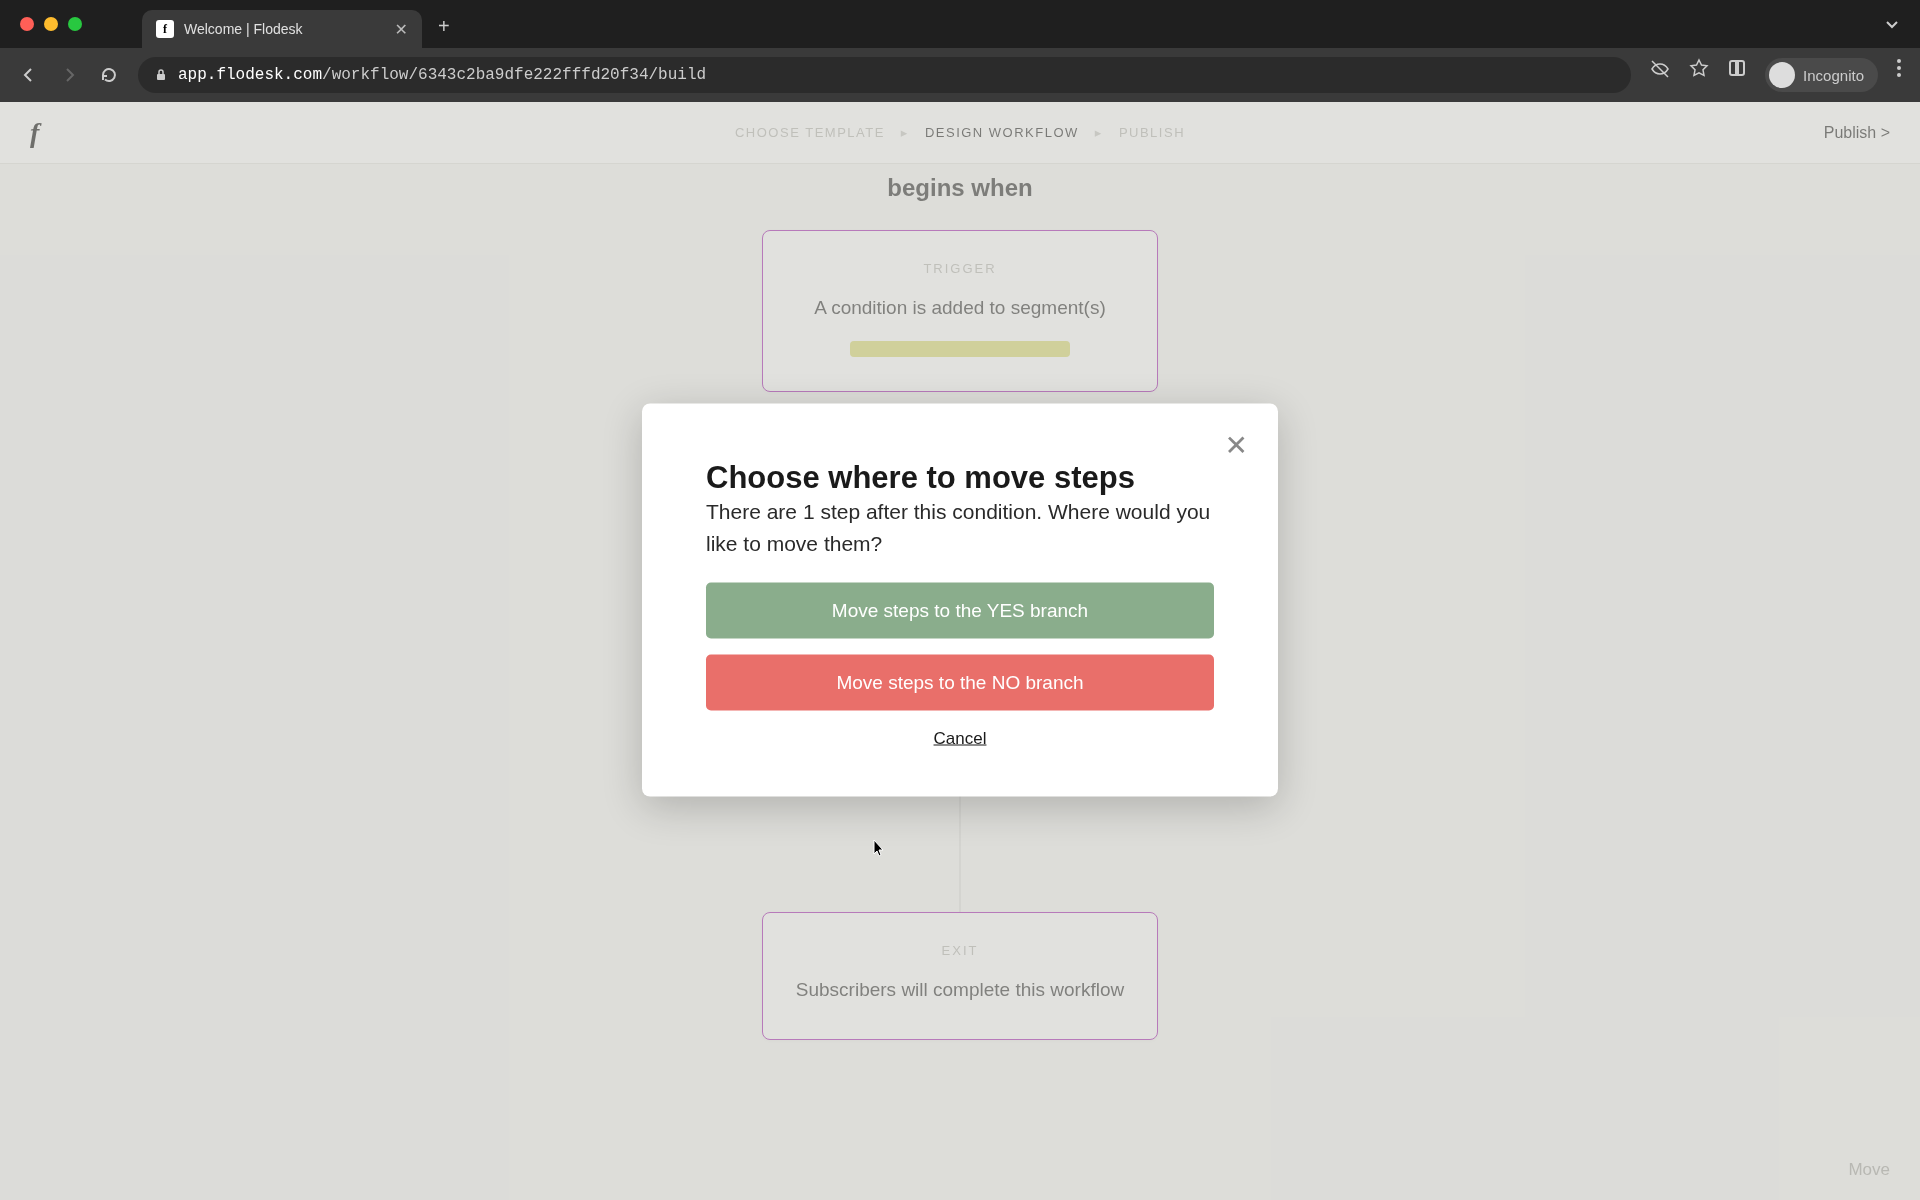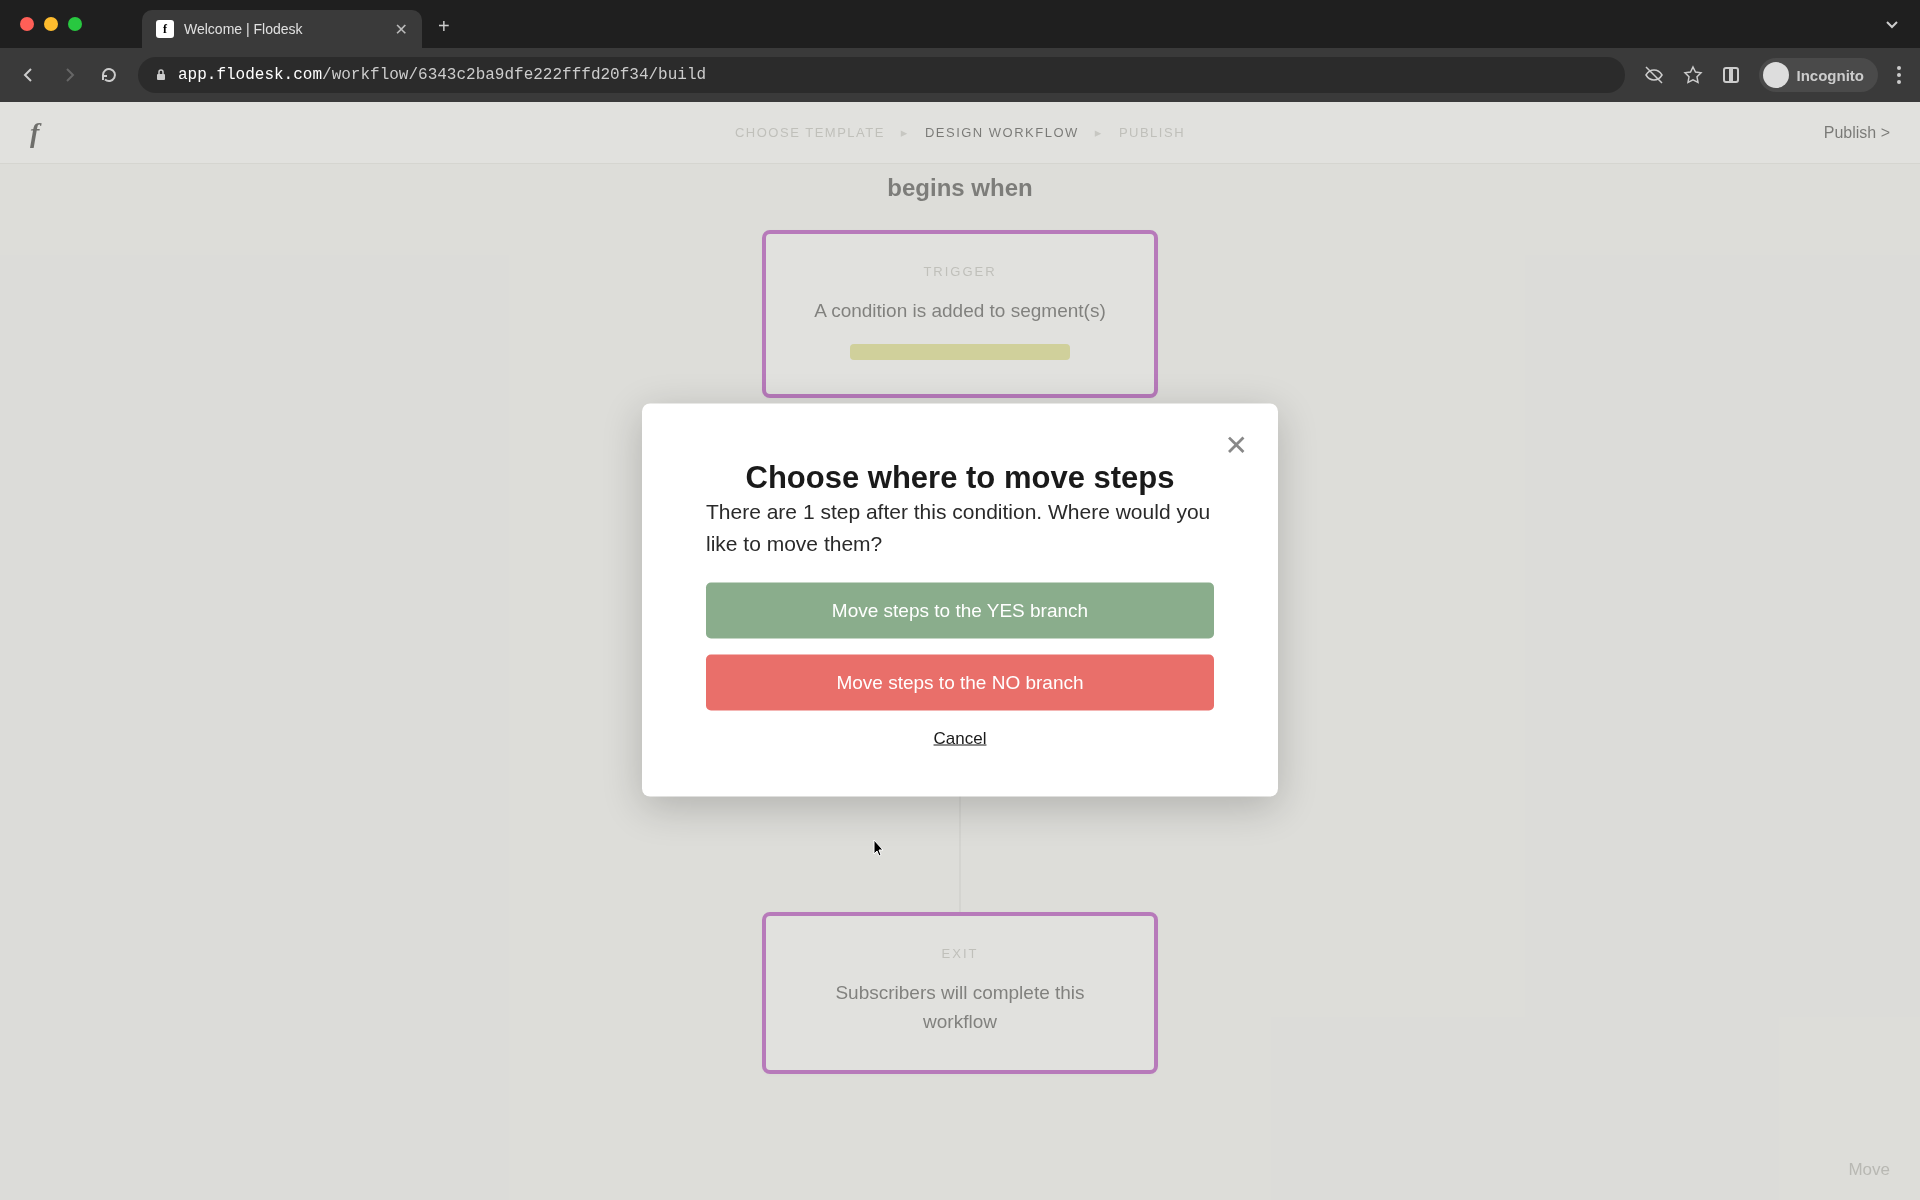--- a/index.html
+++ b/index.html
@@ -97,24 +97,22 @@
       align-items: center;
       padding: 0 16px;
       color: #ccc;
       font-size: 16px;
       gap: 10px;
       font-family: Liberation Mono, monospace;
     }
     .url-host { color: #fff; }
     .addr-right {
       display: flex;
-      align-items: center;
       gap: 18px;
       color: #ccc;
-      font-weight: bold;
     }
     .incognito-badge {
       display: flex;
       align-items: center;
       gap: 8px;
       background: #4a4a4a;
       border-radius: 18px;
       padding: 4px 14px 4px 4px;
       font-size: 15px;
     }
@@ -174,21 +172,21 @@
       font-size: 24px;
       font-weight: 600;
       color: #222;
     }
     .workflow-card {
       position: absolute;
       left: 50%;
       transform: translateX(-50%);
       width: 396px;
       background: #fff;
-      border: 4px solid #a21caf;
+      border: 1px solid #a21caf;
       border-radius: 8px;
       padding: 30px 30px 34px;
       text-align: center;
       box-shadow: 0 1px 3px rgba(0,0,0,0.04);
     }
     .trigger-card { top: 66px; }
     .exit-card { top: 748px; }
     .card-label {
       font-size: 13px;
       letter-spacing: 2px;
@@ -251,21 +249,20 @@
       right: 30px;
       font-size: 28px;
       color: #888;
       cursor: pointer;
       line-height: 1;
     }
     .modal-title {
       font-size: 31px;
       font-weight: 700;
       color: #1a1a1a;
-      text-align: center;
     }
     .modal-body {
       font-size: 21px;
       color: #2a2a2a;
       line-height: 1.5;
       margin-bottom: 24px;
     }
     .modal-btn {
       display: block;
       width: 100%;

